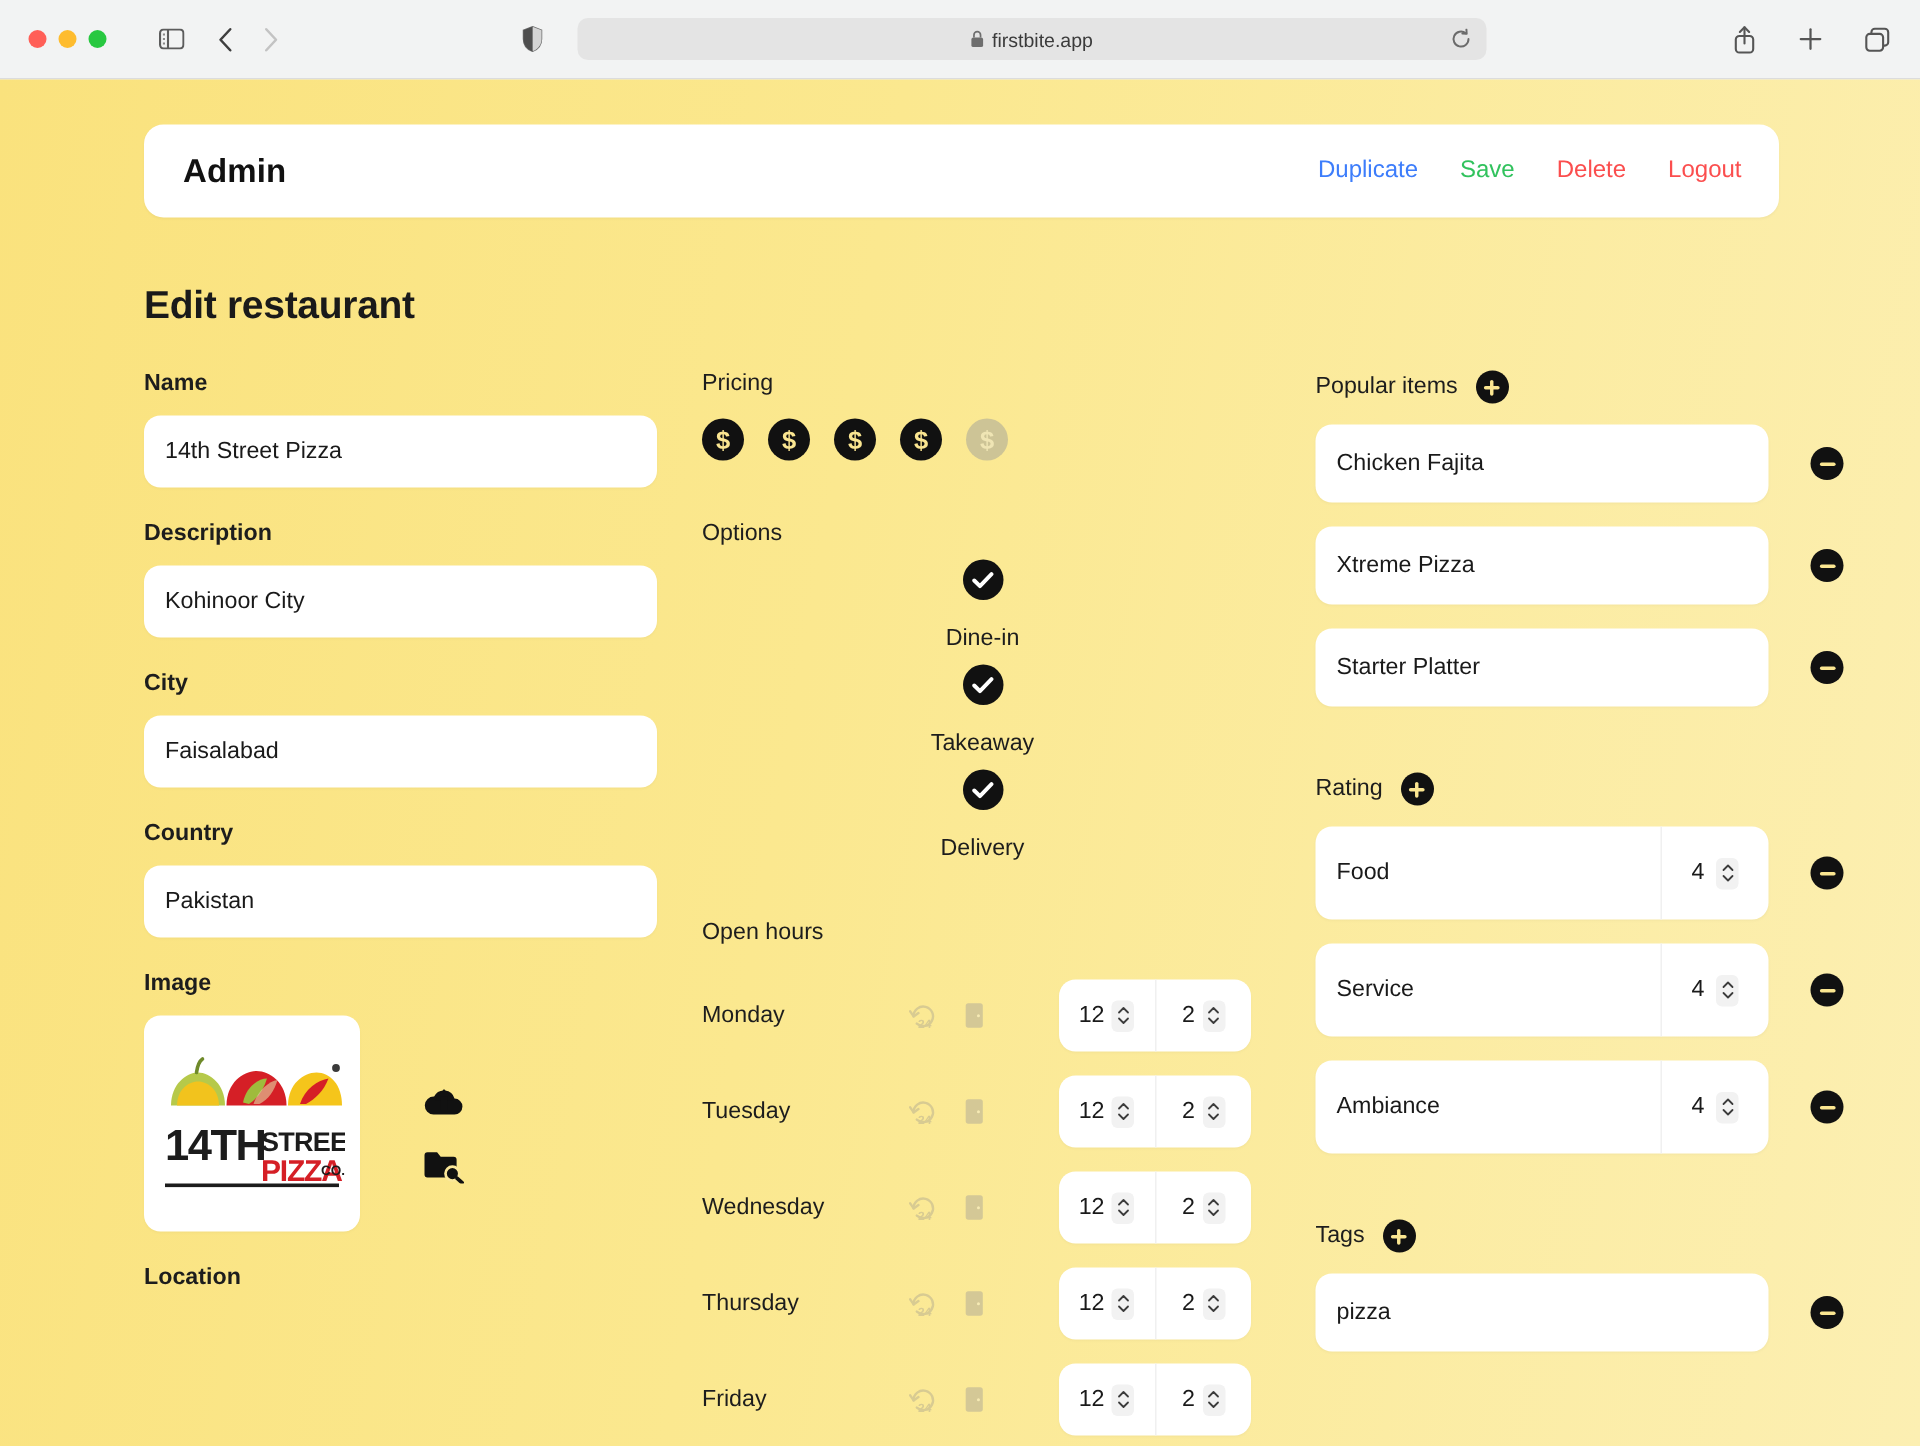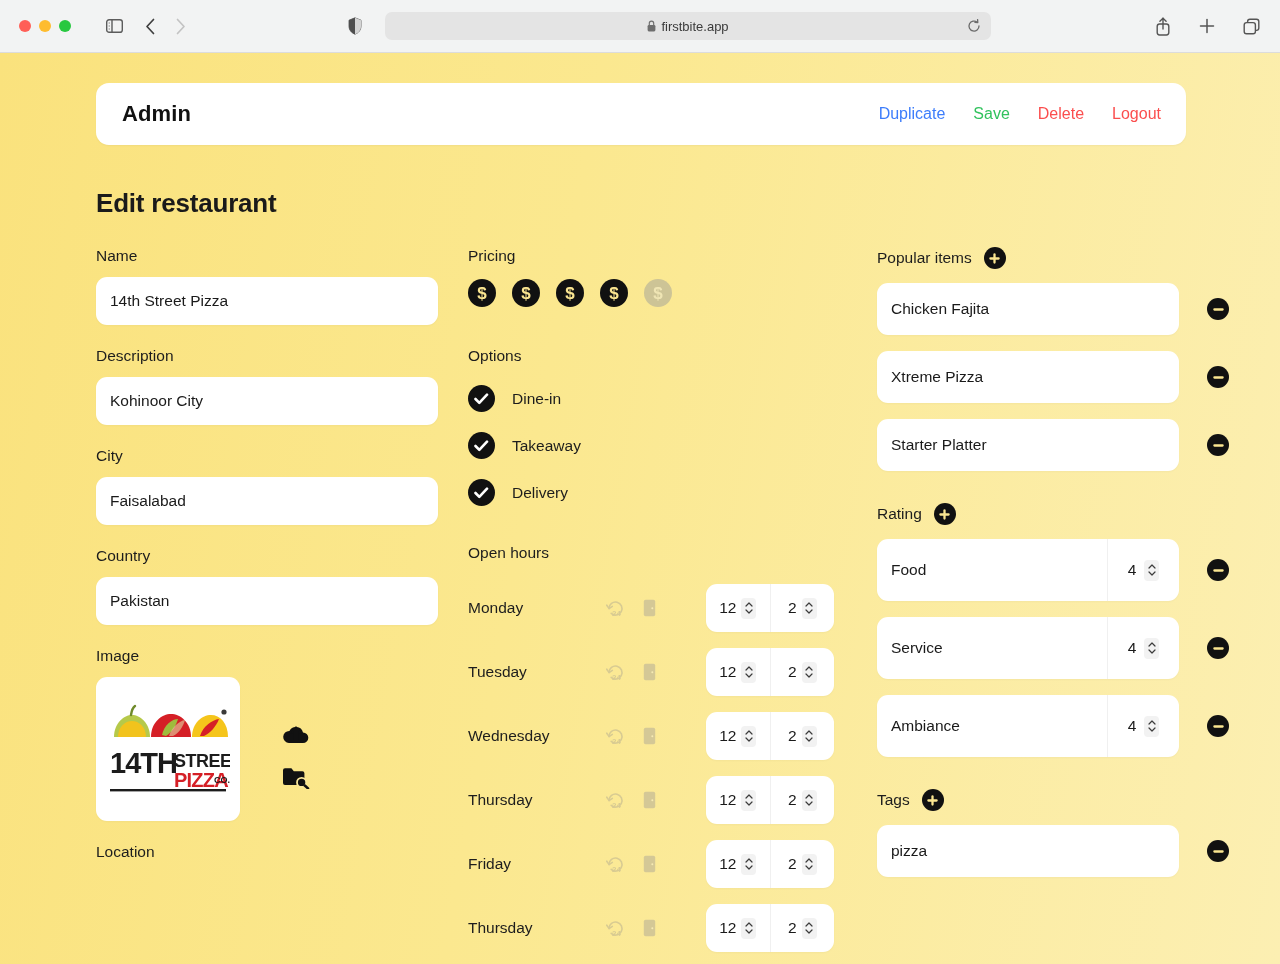--- a/index.html
+++ b/index.html
@@ -93,21 +93,21 @@
     padding: 0 96px 0 96px;
   }
   .col-left { width: 342px; flex: 0 0 342px; }
   .col-mid  { width: 374px; flex: 0 0 374px; margin-left: 30px; }
   .col-right{ flex: 1; margin-left: 35px; }
 
   .field-label {
     font-size: 15.5px;
     color: #1d1d1d;
     margin-bottom: 12px;
-    font-weight: 400;
+    font-weight: 700;
   }
   .section-label {
     font-size: 15.5px;
     color: #1d1d1d;
     font-weight: 400;
   }
   .text-input {
     width: 342px;
     height: 48px;
     background: #fff;
@@ -139,21 +139,21 @@
   
   .pricing-row { display: flex; gap: 16px; margin-top: 14px; }
   .dollar {
     width: 28px; height: 28px; border-radius: 50%;
     background: #111; display: flex; align-items: center; justify-content: center;
     color: #fbe691; font-weight: 700; font-size: 17px; line-height: 1;
     font-family: "Liberation Sans", sans-serif;
   }
   .dollar.off { background: #cdc496; color: #efe5b4; }
 
-  .option-row { display: flex; align-items: center; gap: 17px; margin-top: 20px; }
+  .option-row { display: flex; align-items: center; gap: 17px; margin-top: 8px; flex-direction: column; }
   .check-circle {
     width: 27px; height: 27px; border-radius: 50%;
     background: #111; display: flex; align-items: center; justify-content: center;
   }
   .option-label { font-size: 15.5px; color: #1d1d1d; }
 
   .hours-row {
     display: flex; align-items: center;
     height: 48px; margin-bottom: 16px;
   }
@@ -197,21 +197,21 @@
     display: flex; align-items: center;
     box-shadow: 0 1px 2px rgba(0,0,0,0.03);
   }
   .rating-name { flex: 1; padding-left: 14px; font-size: 15.5px; color: #1a1a1a; }
   .rating-val-wrap {
     width: 72px; height: 100%; border-left: 1px solid #f0f0f0;
     display: flex; align-items: center; justify-content: center; gap: 8px;
   }
   .rating-val { font-size: 15.5px; color: #1a1a1a; }
   .row-minus { margin-left: 28px; }
-  .sec-gap { margin-top: 32px; text-align: center; }
+  .sec-gap { margin-top: 44px; text-align: center; }
 
   svg { display: block; }
 </style>
 </head>
 <body>
 
 <div class="browser-chrome">
 
   <div class="traffic">
     <div class="dot red"></div>

